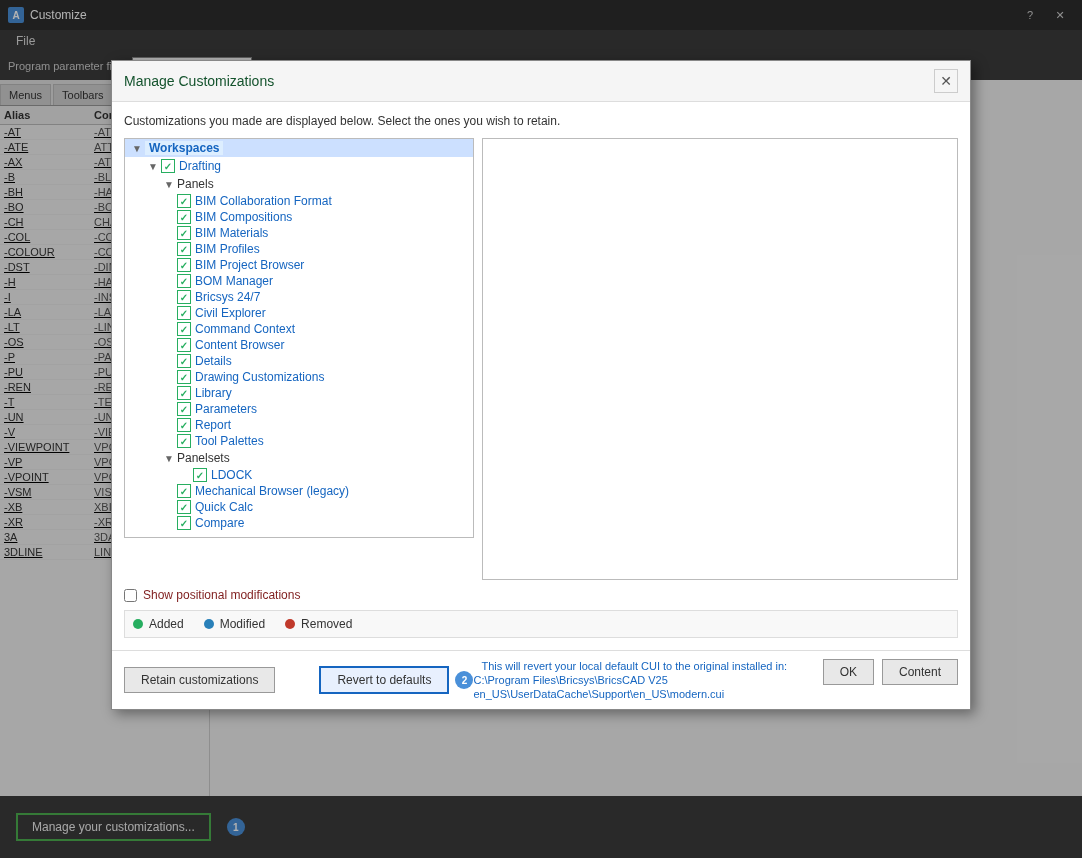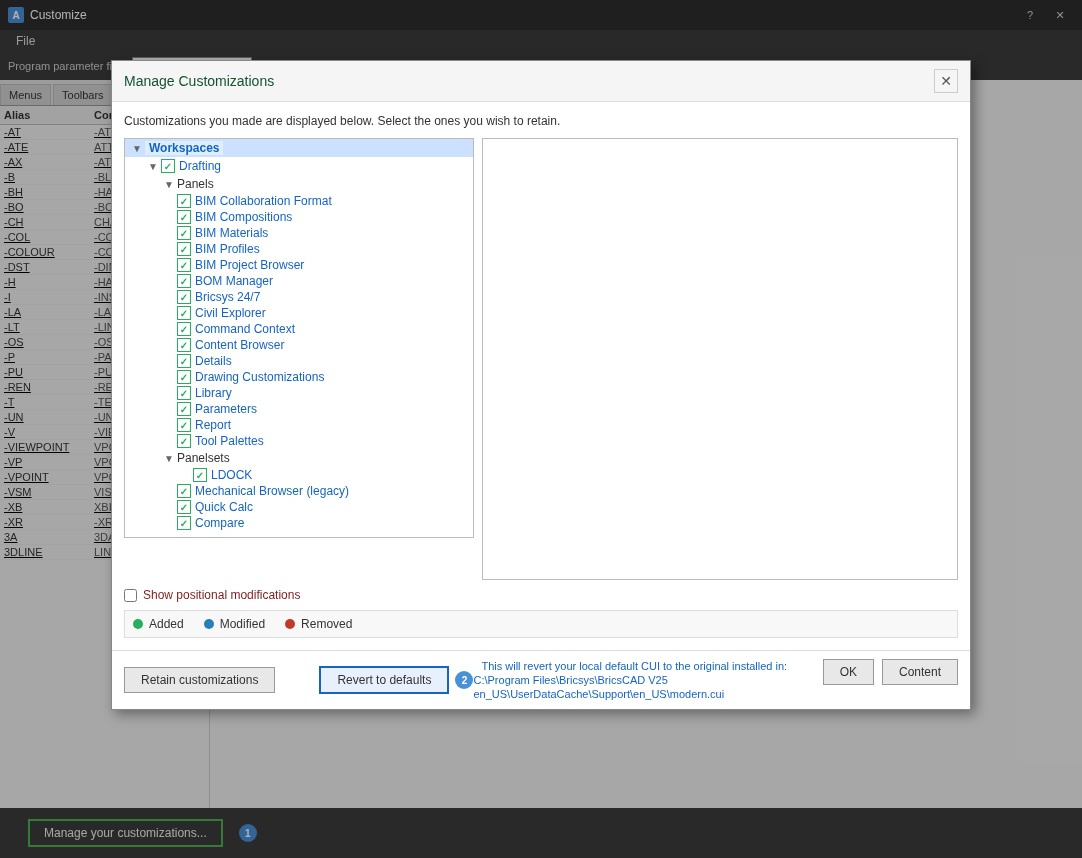--- a/index.html
+++ b/index.html
@@ -379,25 +379,25 @@
       width: 18px; height: 18px;
       display: flex; align-items: center; justify-content: center;
       font-size: 10px;
       font-weight: bold;
     }
 
     
     .app-bottom-bar {
       position: absolute;
       bottom: 0; left: 0; right: 0;
-      height: 50px;
+      height: 62px;
       background: #3c3c3c;
       display: flex;
       align-items: center;
-      padding: 0 28px;
+      padding: 0 16px;
       gap: 16px;
     }
 
     
     ::-webkit-scrollbar { width: 8px; }
     ::-webkit-scrollbar-track { background: #f0f0f0; }
     ::-webkit-scrollbar-thumb { background: #bbb; border-radius: 4px; }
 
     .tree-scroll {
       overflow-y: scroll;

